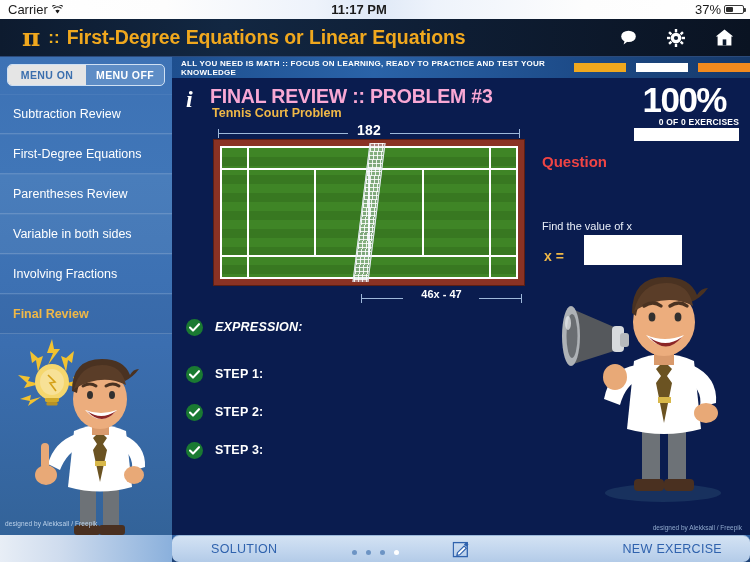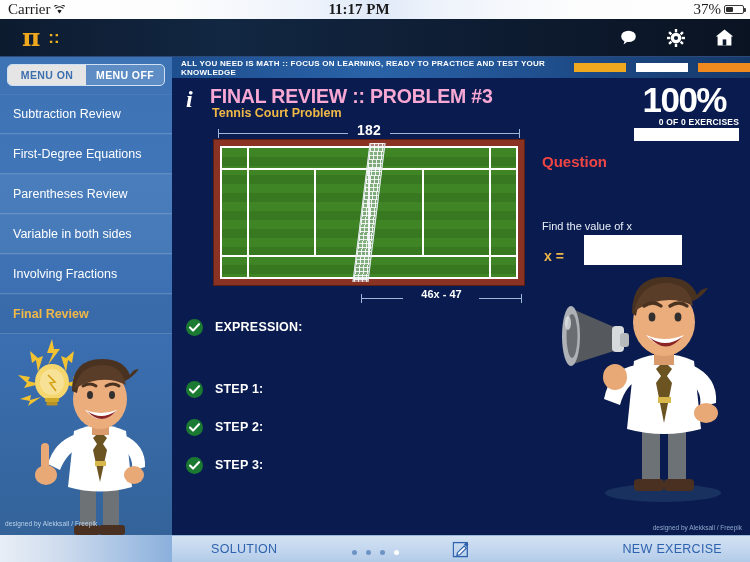--- a/index.html
+++ b/index.html
@@ -7,21 +7,21 @@
   body {
     font-family: "Liberation Sans", sans-serif;
     background:#0a1c4a;
   }
   .screen { position:relative; width:750px; height:562px; overflow:hidden; }
 
   
   .statusbar {
     position:absolute; top:0; left:0; width:750px; height:19px;
     background: linear-gradient(to right,#ffffff 0%,#fdfdfd 22%,#eef3fb 42%,#dfe9f7 50%,#eef3fb 58%,#fdfdfd 78%,#ffffff 100%);
-    display:flex; align-items:center; font-size:15px; color:#1b1b1b;font-family:Liberation Serif, serif;
+    display:flex; align-items:center; font-size:13px; color:#1b1b1b;
   }
   .sb-left { position:absolute; left:8px; display:flex; align-items:center; gap:4px; }
   .sb-center { position:absolute; left:0; width:718px; text-align:center; font-weight:600; }
   .sb-right { position:absolute; right:6px; display:flex; align-items:center; gap:3px; }
   .wifi { width:11px; height:9px; position:relative; display:inline-block; }
   .wifi svg { display:block; }
   .batt {
     width:20px; height:9.5px; border:1px solid #3a3a3a; border-radius:2px;
     position:relative; display:inline-block;
   }
@@ -148,37 +148,37 @@
   .dim-label-bot {
     position:absolute; left:0; top:-1px; width:165px; text-align:center;
     color:#ffffff; font-size:11px; font-weight:bold;
   }
   .tick-line { position:absolute; background:#9eb8da; height:1px; }
   .tick-end { position:absolute; background:#9eb8da; width:1px; height:9px; }
 
   
   .steps { position:absolute; left:14px; top:240px; width:330px; }
   .step-row { display:flex; align-items:center; margin-bottom:20px; height:18px; }
-  .step-row.first { margin-bottom:44px; }
+  .step-row.first { margin-bottom:29px;font-style:italic; }
   .chk {
     width:17px; height:17px; border-radius:50%; background:#1a7a32;
     display:flex; align-items:center; justify-content:center; margin-right:12px; flex:0 0 auto;
   }
   .chk svg { display:block; }
   .step-label { color:#ffffff; font-size:12.5px; font-weight:bold; letter-spacing:0.2px; }
 
   .credit-right {
     position:absolute; right:8px; bottom:4px; font-size:6.5px; color:#8fa8cc;
   }
 
   
   .toolbar {
     position:absolute; top:535px; left:172px; width:578px; height:27px;
     background: linear-gradient(to bottom,#d3e2f3 0%,#c2d6ee 55%,#b3cbe8 100%);
-    display:flex; align-items:center; border-top:1px solid #9bb8da;
+    display:flex; align-items:center; border-top:1px solid #9bb8da;border-radius:7px;
   }
   .tb-btn { color:#2f62ad; font-size:12.5px; letter-spacing:0.3px; cursor:pointer; }
   .tb-left { position:absolute; left:39px; }
   .tb-mid { position:absolute; left:50%; transform:translateX(-50%); display:flex; }
   .tb-right { position:absolute; right:28px; }
 
   .bottombar {
     position:absolute; top:535px; left:0; width:172px; height:27px;
     background: linear-gradient(to right,#e8eef6 0%,#cfdcee 35%,#8ab0dc 100%);
   }
@@ -215,20 +215,21 @@
       <span>37%</span>
       <span class="batt">
           <i></i>
         </span>
     </div>
   </div>
 
   <div class="titlebar">
     <span class="pi-logo">π</span>
     <span class="title-sep">::</span>
+    <span class="app-title">First-Degree Equations or Linear Equations</span>
     <div class="tb-icons">
       <span class="ic">
         <svg width="17" height="15" viewBox="0 0 17 15">
           <ellipse cx="8.5" cy="6.4" rx="7.3" ry="5.7" fill="#fff"></ellipse>
           <path d="M4.6 10.5 L3.6 14.4 L7.6 11.4 Z" fill="#fff"></path>
         </svg>
       </span>
       <span class="ic">
         <svg width="18" height="18" viewBox="0 0 18 18">
           <g fill="#fff">

